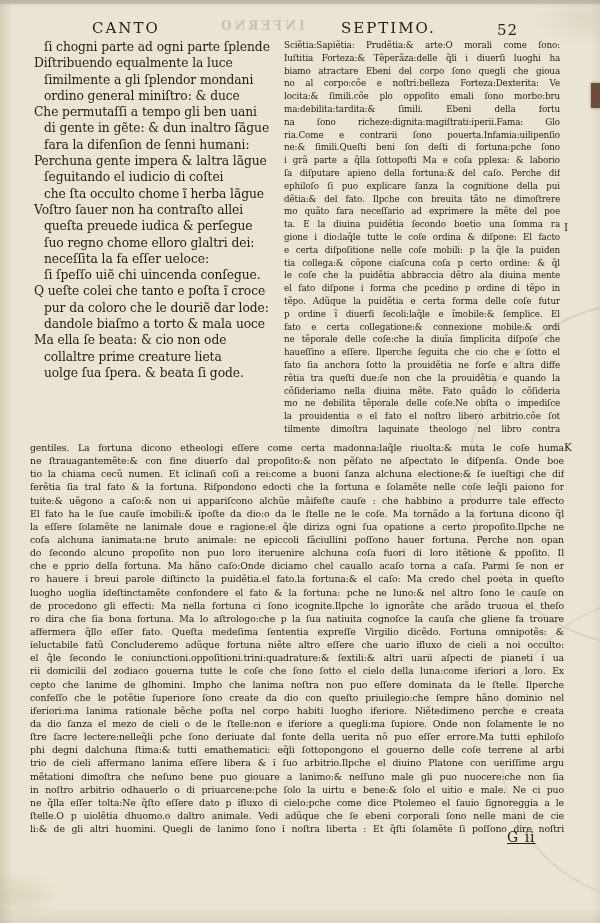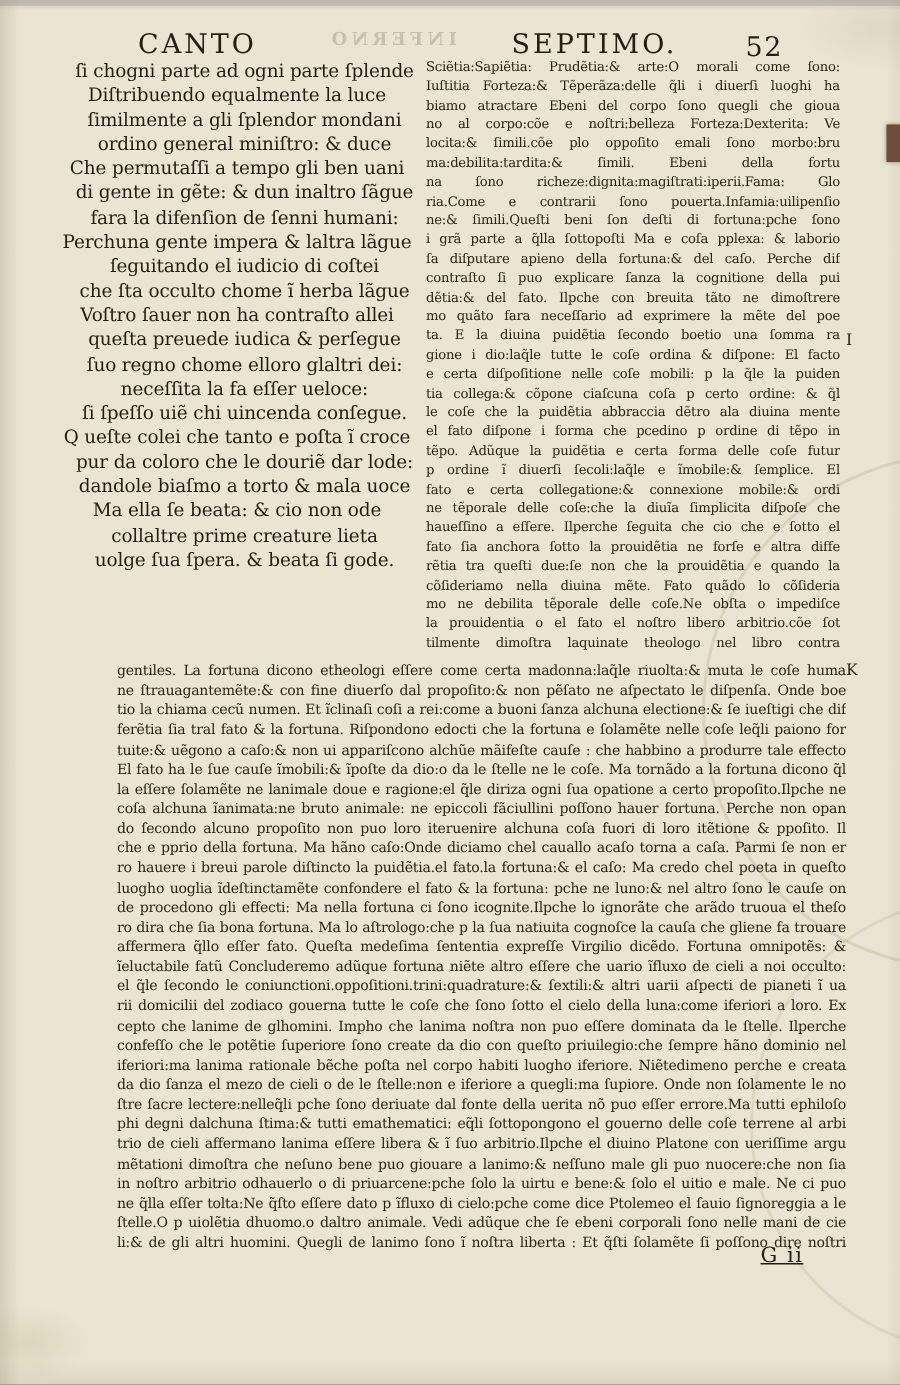--- a/index.html
+++ b/index.html
@@ -27,43 +27,43 @@
   .arc2 { left:500px; top:598px; width:300px; height:300px;
     border:2px solid rgba(150,130,95,.14); }
   .edge-tab { position:absolute; right:0; top:83px; width:9px; height:25px;
     background:#6d4c3c; box-shadow:0 0 3px rgba(60,35,25,.5); }
   .showthrough {
     position:absolute; left:218px; top:19px;
     transform:scaleX(-1);
     color:rgba(125,122,104,.6); opacity:.55;
     font-size:12px; letter-spacing:3px; font-weight:bold;
   }
-  .hdr { position:absolute; font-size:18px; letter-spacing:2px; color:#241e13; }
+  .hdr { position:absolute; font-size:15px; letter-spacing:2px; color:#241e13; }
   .hdr-canto   { left:92px;  top:19px; }
   .hdr-septimo { left:341px; top:19px; }
   .page-num    { left:497px; top:21px; letter-spacing:1px; }
 
   .verse-col { position:absolute; left:34px; top:39px; width:248px; }
   .vline { font-size:12.3px; line-height:16.3px; white-space:nowrap;
-    color:#231d12; letter-spacing:-0.1px;text-align:center; }
+    color:#231d12; letter-spacing:-0.1px; }
   .vline.indent { padding-left:10px; }
 
   .comm-col { position:absolute; left:284px; top:39px; width:276px; }
   .cline { font-size:8.8px; line-height:12.8px; height:12.8px; overflow:hidden;
     letter-spacing:-0.15px; text-align:justify; text-align-last:justify;
     color:#2a2316; }
 
   .margin-letter { position:absolute; font-size:10.5px; color:#241e13; }
   .ml-i { left:564px; top:221px; }
   .ml-k { left:564px; top:441px; }
 
   .body-block { position:absolute; left:30px; top:441px; width:534px; }
   .bline { font-size:9.4px; line-height:13.15px; height:13.15px; overflow:hidden;
     letter-spacing:-0.15px; text-align:justify; text-align-last:justify;
-    color:#2a2316;margin-left:48px; }
+    color:#2a2316; }
 
   .signature { position:absolute; left:507px; top:829px; font-size:14px;
     letter-spacing:1px; color:#241e13;text-decoration:underline; }
 </style>
 </head>
 <body>
 
 <div class="page">
   <div class="top-edge"></div>
   <div class="arc arc1"></div>
@@ -105,21 +105,21 @@
       <div class="cline">Iuſtitia Forteza:&amp; Tẽperãza:delle q̃li i diuerſi luoghi ha</div>
       <div class="cline">biamo atractare Ebeni del corpo ſono quegli che gioua</div>
       <div class="cline">no al corpo:cõe e noſtri:belleza Forteza:Dexterita: Ve</div>
       <div class="cline">locita:&amp; ſimili.cõe plo oppoſito emali ſono morbo:bru</div>
       <div class="cline">ma:debilita:tardita:&amp; ſimili. Ebeni della fortu</div>
       <div class="cline">na ſono richeze:dignita:magiſtrati:iperii.Fama: Glo</div>
       <div class="cline">ria.Come e contrarii ſono pouerta.Infamia:uilipenſio</div>
       <div class="cline">ne:&amp; ſimili.Queſti beni ſon deſti di fortuna:pche ſono</div>
       <div class="cline">i grã parte a q̃lla ſottopoſti Ma e coſa pplexa: &amp; laborio</div>
       <div class="cline">ſa diſputare apieno della fortuna:&amp; del caſo. Perche dif</div>
-      <div class="cline">contraſto ſi puo explicare ſanza la cognitione della pui</div>
+      <div class="cline">ephiloſo ſi puo explicare ſanza la cognitione della pui</div>
       <div class="cline">dẽtia:&amp; del fato. Ilpche con breuita tãto ne dimoſtrere</div>
       <div class="cline">mo quãto fara neceſſario ad exprimere la mẽte del poe</div>
       <div class="cline">ta. E la diuina puidẽtia ſecondo boetio una ſomma ra</div>
       <div class="cline">gione i dio:laq̃le tutte le coſe ordina &amp; diſpone: El facto</div>
       <div class="cline">e certa diſpoſitione nelle coſe mobili: p la q̃le la puiden</div>
       <div class="cline">tia collega:&amp; cõpone ciaſcuna coſa p certo ordine: &amp; q̃l</div>
       <div class="cline">le coſe che la puidẽtia abbraccia dẽtro ala diuina mente</div>
       <div class="cline">el fato diſpone i forma che pcedino p ordine di tẽpo in</div>
       <div class="cline">tẽpo. Adũque la puidẽtia e certa forma delle coſe futur</div>
       <div class="cline">p ordine ĩ diuerſi ſecoli:laq̃le e ĩmobile:&amp; ſemplice. El</div>

